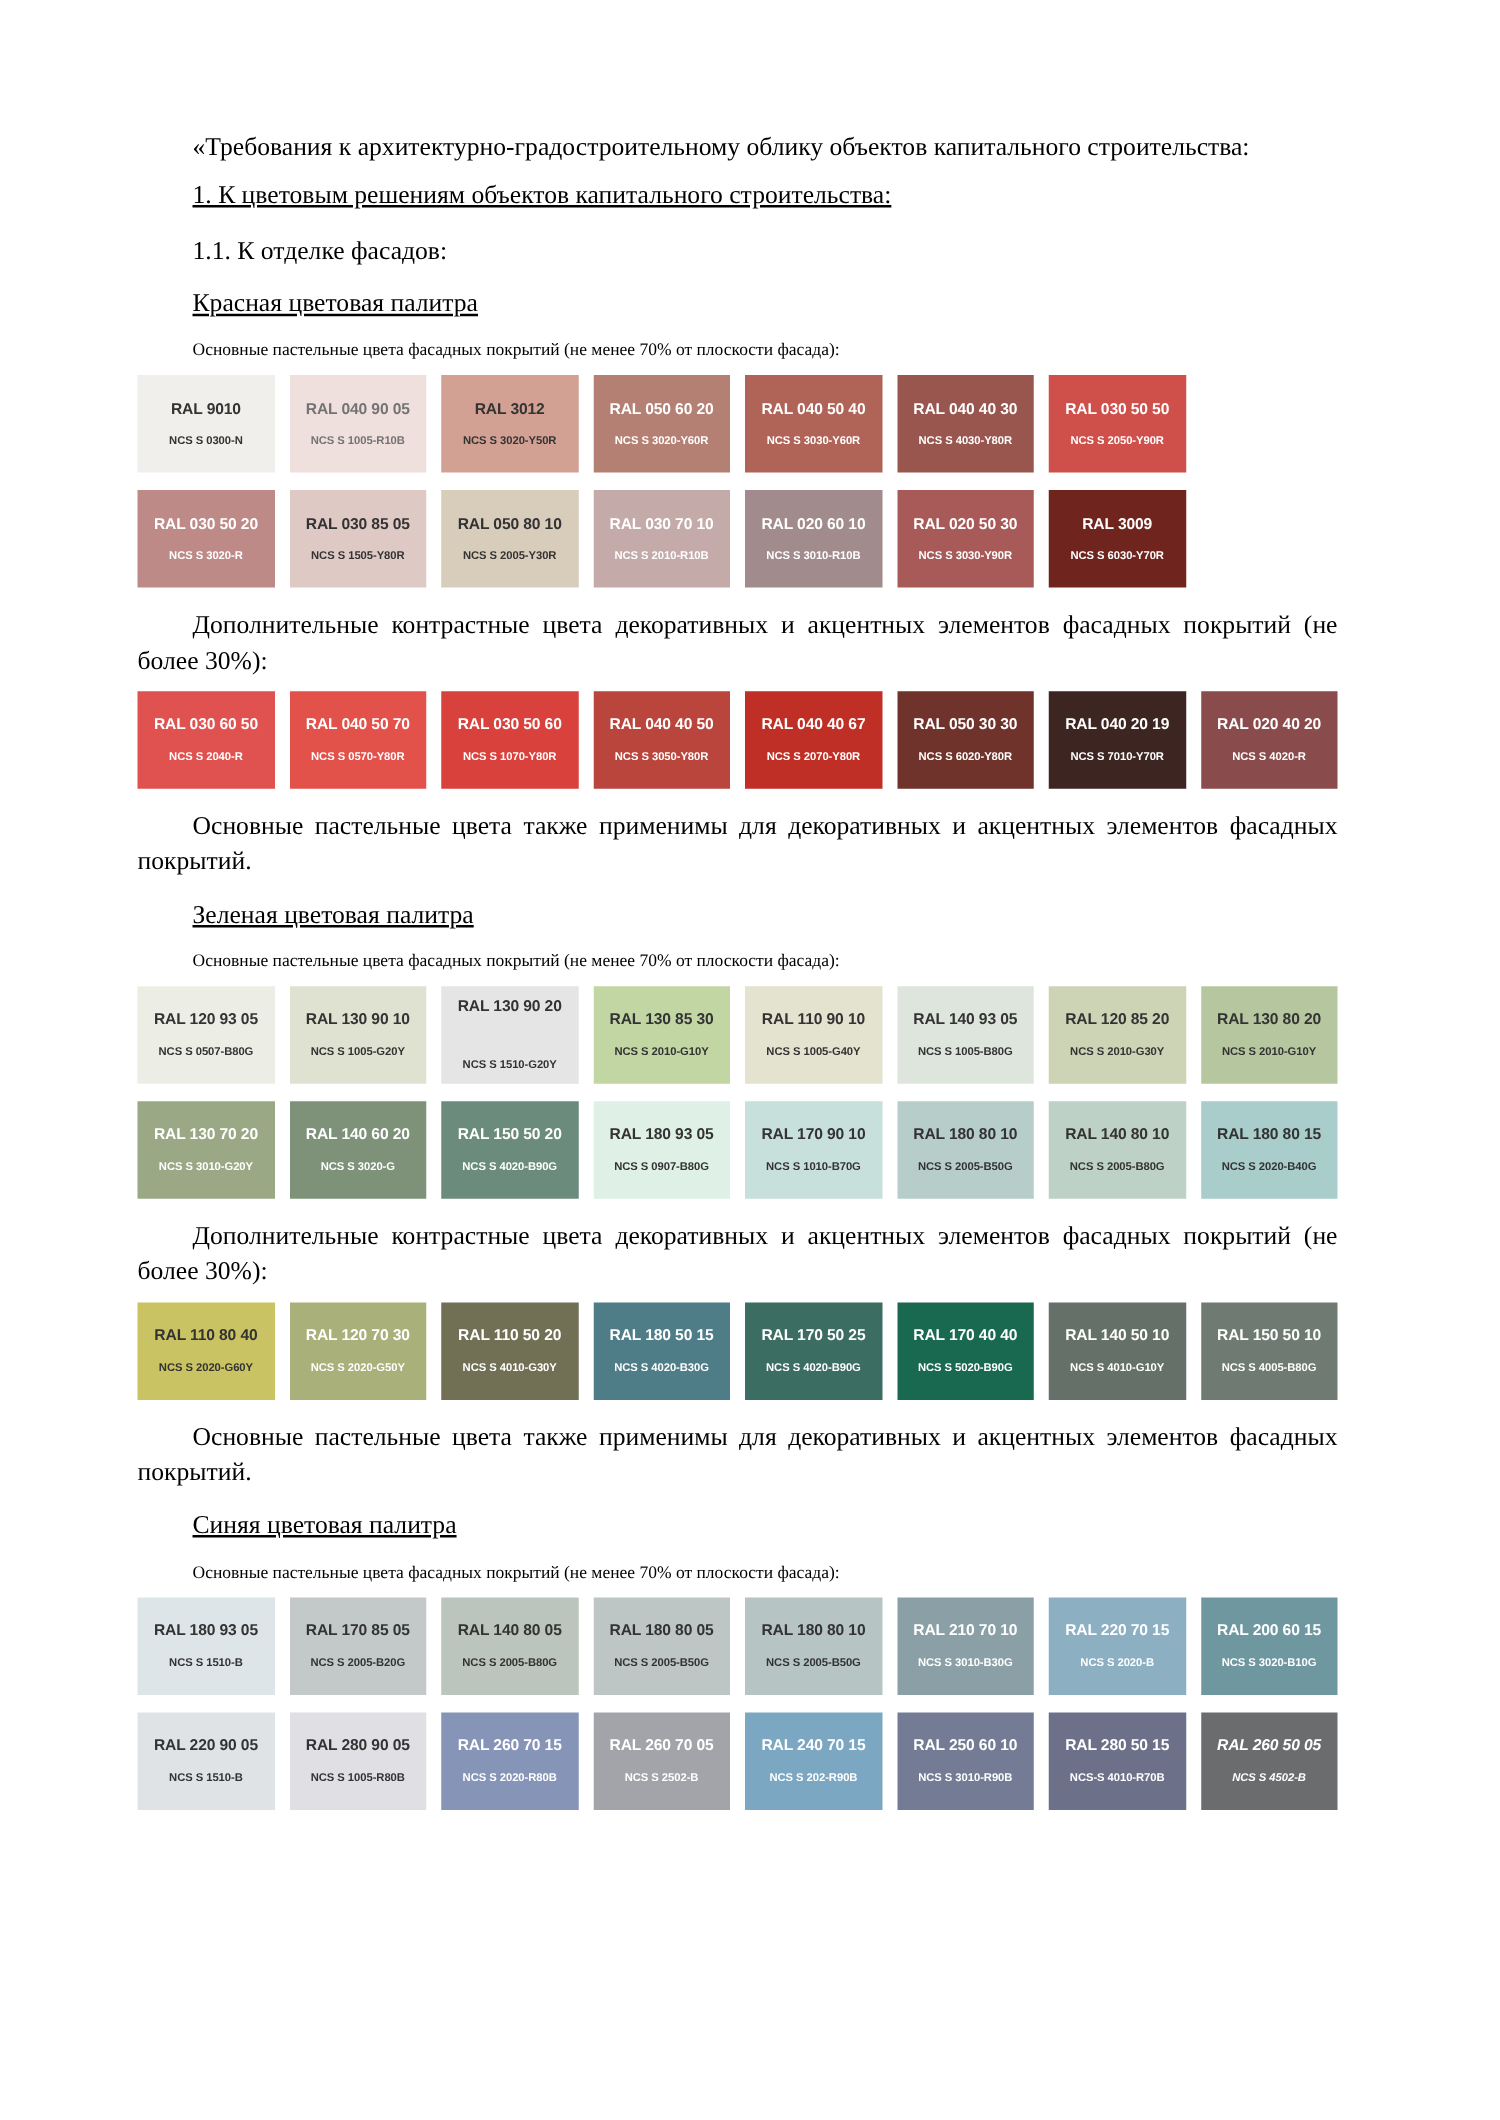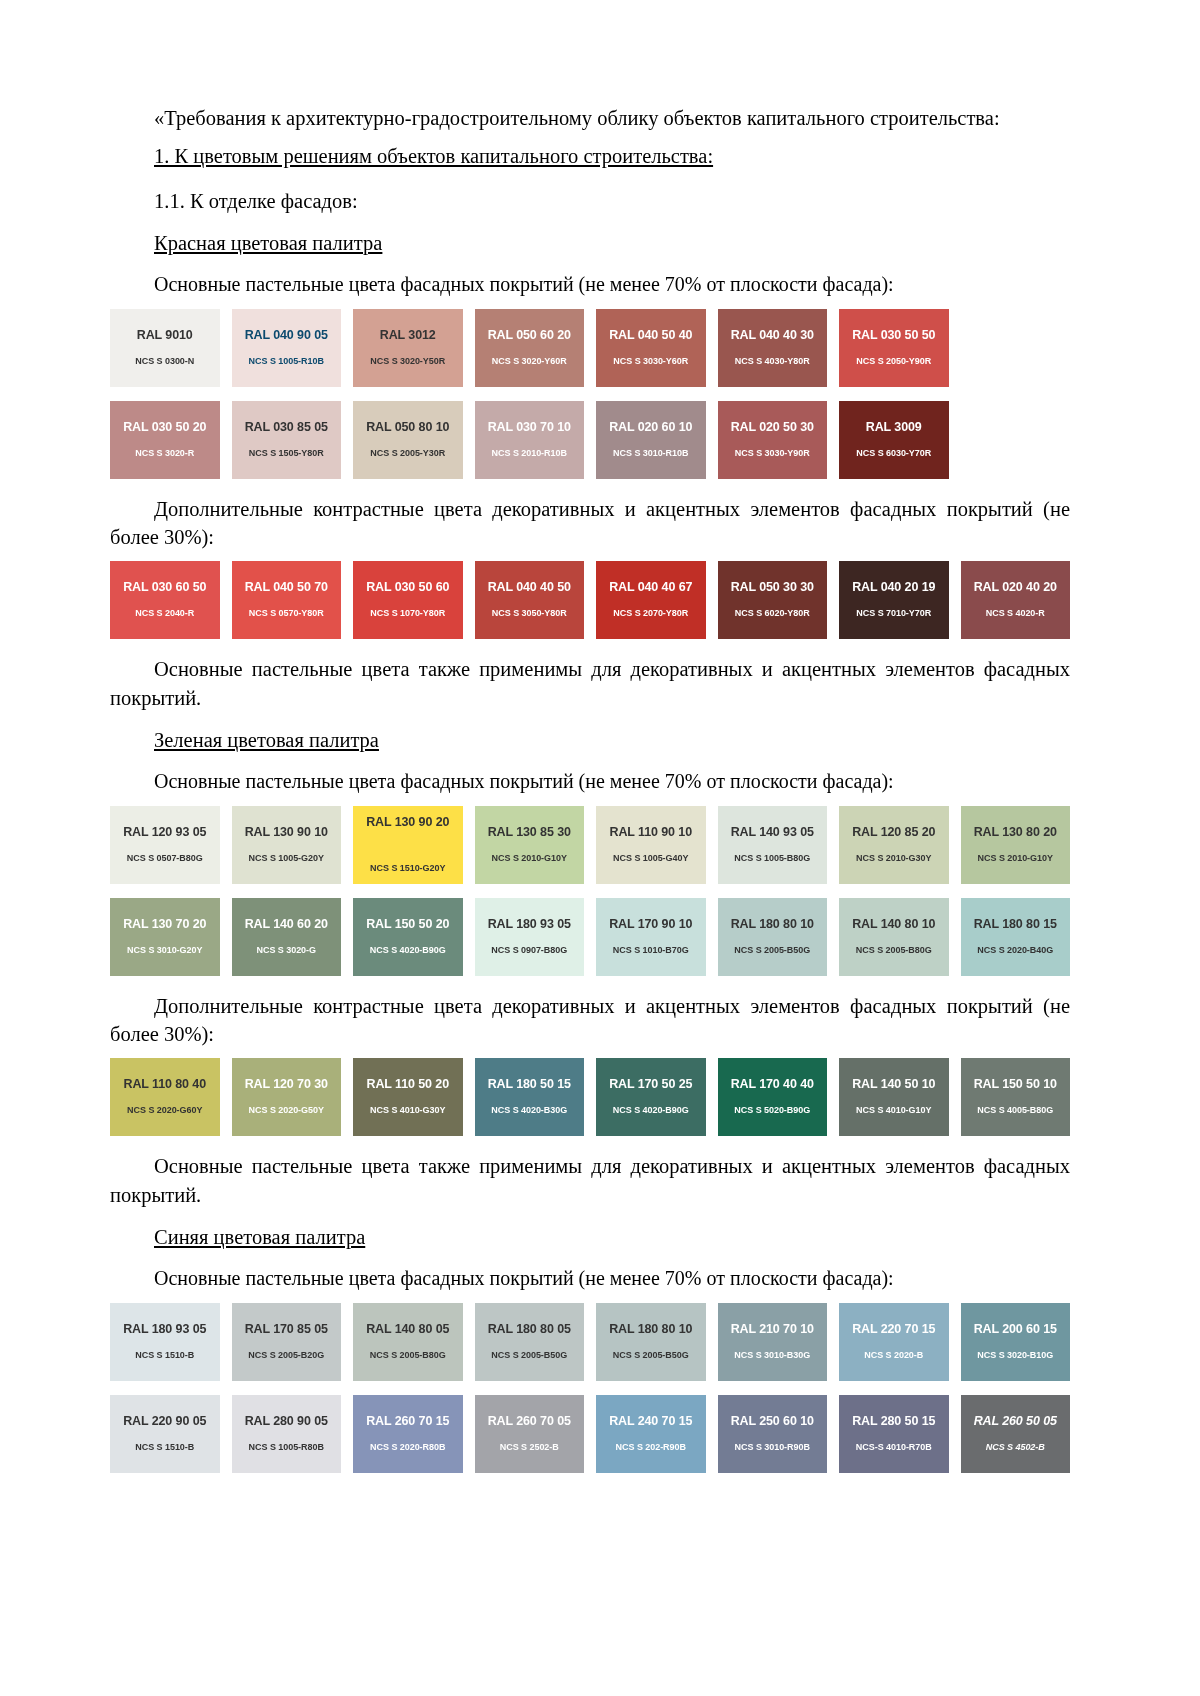--- a/index.html
+++ b/index.html
@@ -44,21 +44,21 @@
     margin:16px 0 0 0;
     text-indent:44px;
   }
   p.palette-title{
     font-size:20.5px;
     line-height:1.38;
     margin:14px 0 0 0;
     text-indent:44px;
   }
   p.lead{
-    font-size:20px;
+    font-size:14px;
     line-height:1.38;
     margin:14px 0 10px 0;
     text-indent:44px;
   }
   p.lead-block{
     font-size:20.5px;
     line-height:1.38;
     margin:16px 0 10px 0;
     text-indent:44px;
     text-align:justify;
@@ -116,21 +116,21 @@
 
     <p class="palette-title"><span class="heading-underline">Красная цветовая палитра</span></p>
 
     <p class="lead">Основные пастельные цвета фасадных покрытий (не менее 70% от плоскости фасада):</p>
 
     <div class="swatch-grid rowgap">
       <div class="swatch" style="background-color: rgb(240, 239, 236); color: rgb(51, 51, 51);">
         <span class="ral">RAL 9010</span>
         <span class="ncs">NCS S 0300-N</span>
       </div>
-      <div class="swatch" style="background-color: rgb(240, 224, 221); color: #0c4a6e;">
+      <div class="swatch" style="background-color: rgb(240, 224, 221); color: #737373;">
         <span class="ral">RAL 040 90 05</span>
         <span class="ncs">NCS S 1005-R10B</span>
       </div>
       <div class="swatch" style="background-color: rgb(211, 161, 147); color: rgb(51, 51, 51);">
         <span class="ral">RAL 3012</span>
         <span class="ncs">NCS S 3020-Y50R</span>
       </div>
       <div class="swatch" style="background-color: rgb(181, 128, 116); color: rgb(255, 255, 255);">
         <span class="ral">RAL 050 60 20</span>
         <span class="ncs">NCS S 3020-Y60R</span>
@@ -227,21 +227,21 @@
 
     <div class="swatch-grid rowgap">
       <div class="swatch" style="background-color: rgb(236, 238, 230); color: rgb(51, 51, 51);">
         <span class="ral">RAL 120 93 05</span>
         <span class="ncs">NCS S 0507-B80G</span>
       </div>
       <div class="swatch" style="background-color: rgb(223, 226, 209); color: rgb(51, 51, 51);">
         <span class="ral">RAL 130 90 10</span>
         <span class="ncs">NCS S 1005-G20Y</span>
       </div>
-      <div class="swatch" style="background-color: #fde047; color: rgb(51, 51, 51); gap: 20px;">
+      <div class="swatch" style="background-color: #e5e5e5; color: rgb(51, 51, 51); gap: 20px;">
         <span class="ral">RAL 130 90 20</span>
         <span class="ncs">NCS S 1510-G20Y</span>
       </div>
       <div class="swatch" style="background-color: rgb(194, 214, 164); color: rgb(51, 51, 51);">
         <span class="ral">RAL 130 85 30</span>
         <span class="ncs">NCS S 2010-G10Y</span>
       </div>
       <div class="swatch" style="background-color: rgb(228, 227, 207); color: rgb(51, 51, 51);">
         <span class="ral">RAL 110 90 10</span>
         <span class="ncs">NCS S 1005-G40Y</span>

